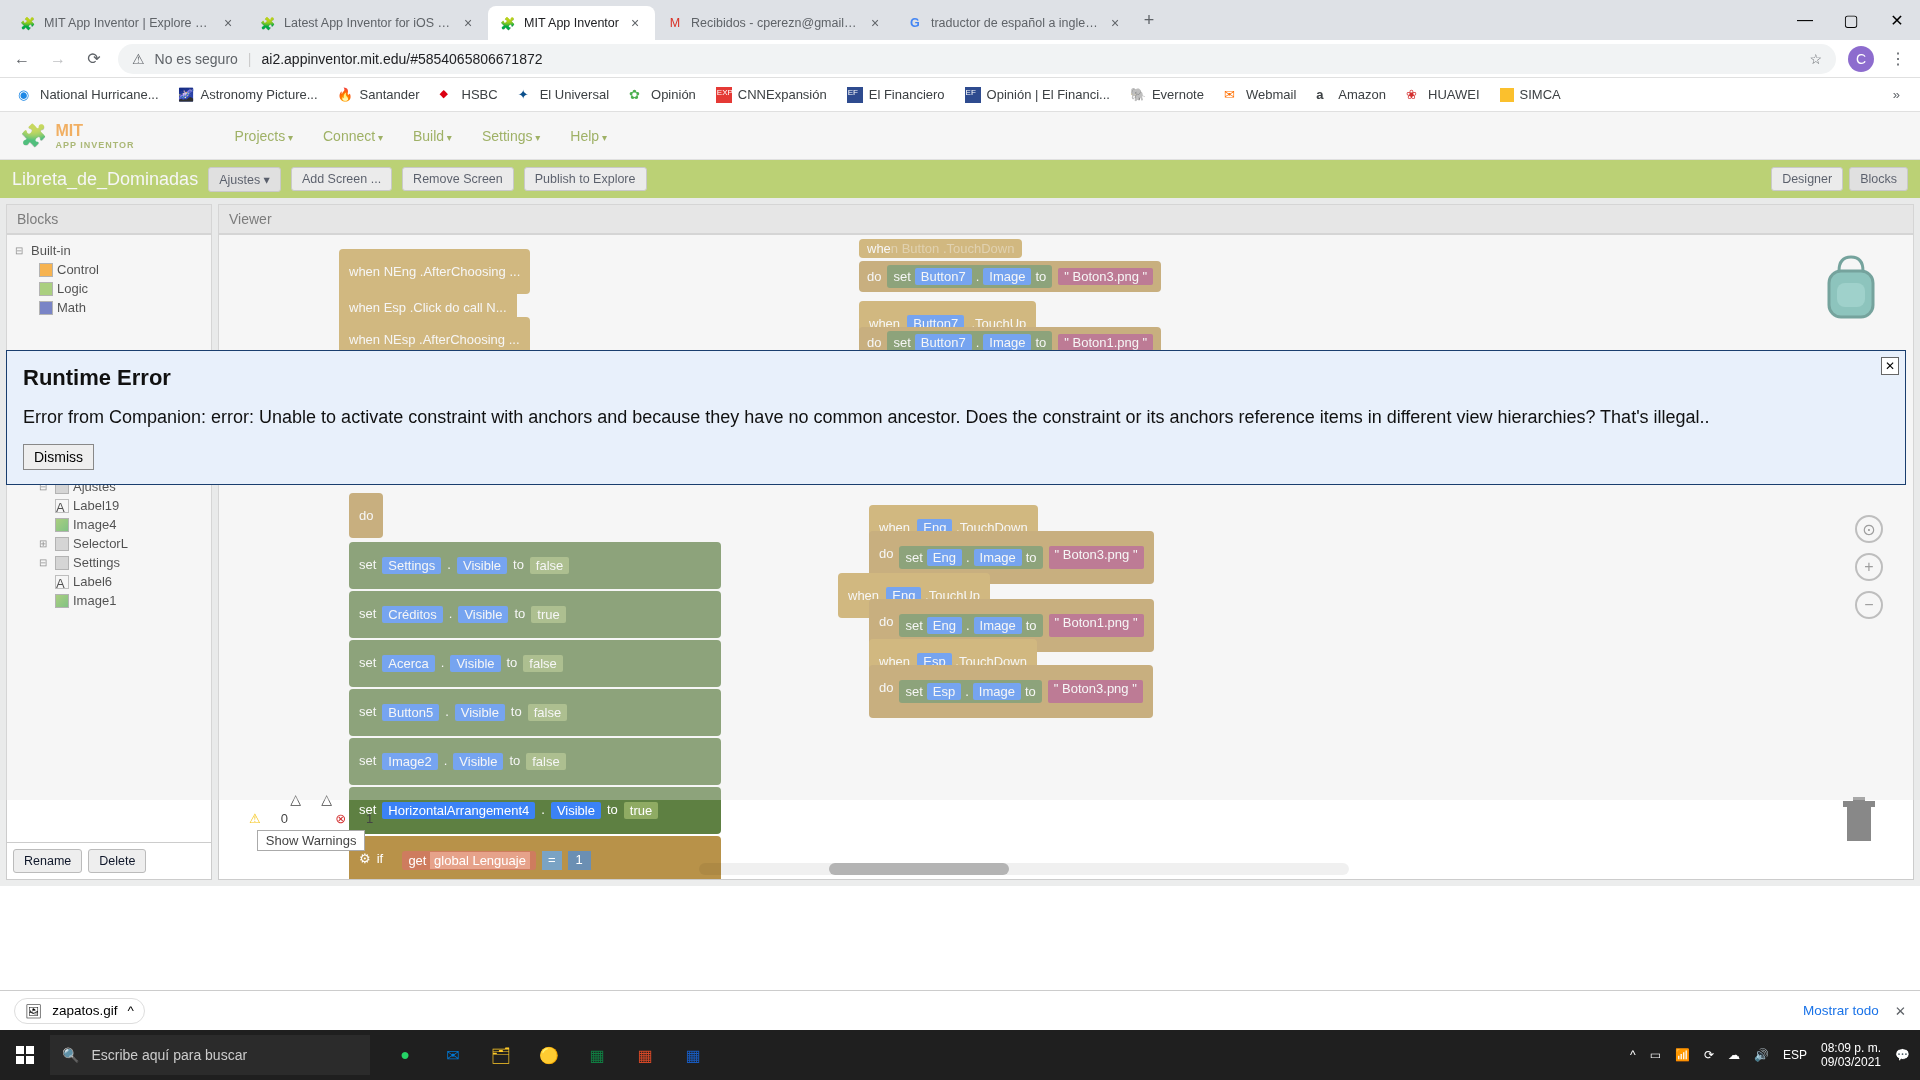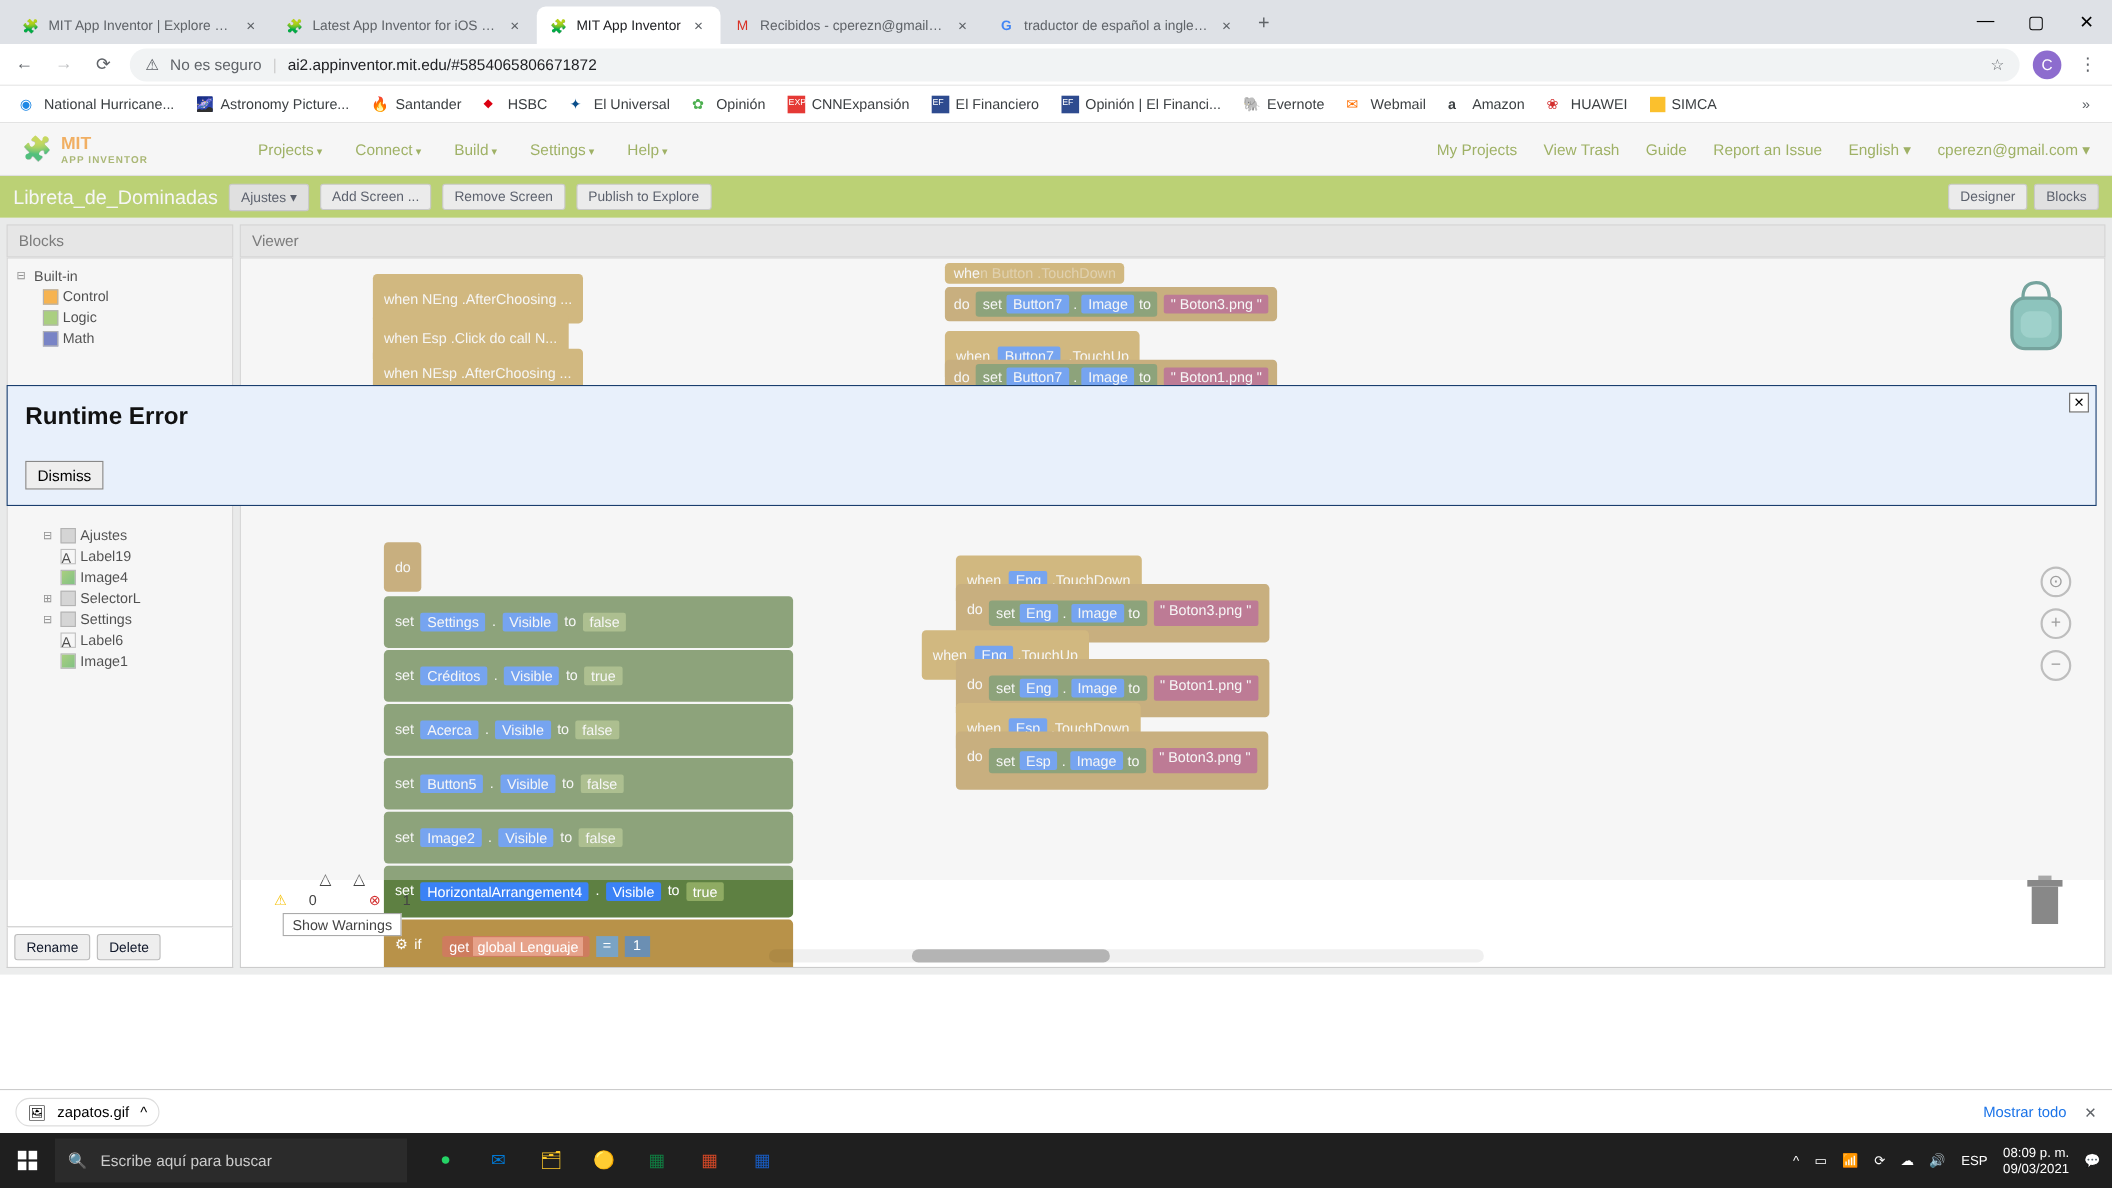--- a/index.html
+++ b/index.html
@@ -203,28 +203,20 @@
         <div class="sub">APP INVENTOR</div>
       </div>
   </div>
   <div class="ai-menu">
     <span>Projects</span>
     <span>Connect</span>
     <span>Build</span>
     <span>Settings</span>
     <span>Help</span>
   </div>
-  <div class="ai-right">
-    <span>My Projects</span>
-    <span>View Trash</span>
-    <span>Guide</span>
-    <span>Report an Issue</span>
-    <span>English ▾</span>
-    <span>cperezn@gmail.com ▾</span>
-  </div>
 </div>
 
 <div class="proj-bar">
   <span class="proj-name">Libreta_de_Dominadas</span>
   <button class="pbtn gray">Ajustes ▾</button>
   <button class="pbtn">Add Screen ...</button>
   <button class="pbtn">Remove Screen</button>
   <button class="pbtn">Publish to Explore</button>
   <div class="proj-right">
     <button class="pbtn">Designer</button>
@@ -375,20 +367,21 @@
         </div>
     </div>
   </div>
 </div>
 
 <div class="overlay"></div>
 
 <div class="dialog">
   <div class="close">✕</div>
   <h2>Runtime Error</h2>
+  <p>Error from Companion: error: Unable to activate constraint with anchors and because they have no common ancestor. Does the constraint or its anchors reference items in different view hierarchies? That's illegal..</p>
   <button>Dismiss</button>
 </div>
 
 <div class="dlbar">
   <div class="dl">
     <span>🖼</span>
     <span>zapatos.gif</span>
     <span>^</span>
   </div>
   <div class="dlright">

